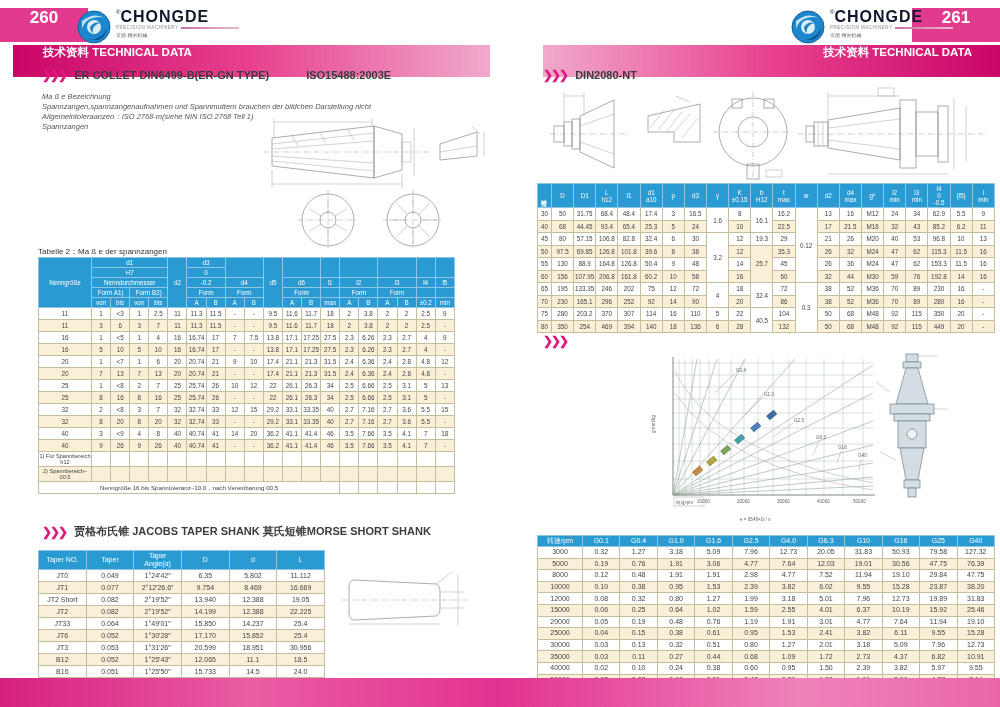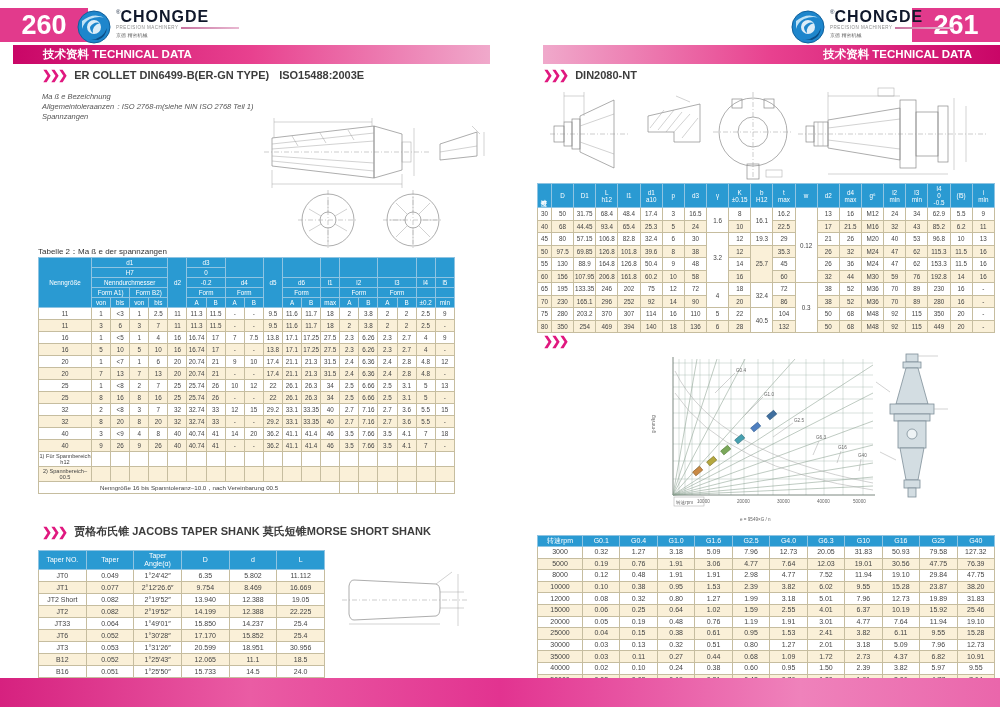--- a/index.html
+++ b/index.html
@@ -1,52 +1,52 @@
 <!DOCTYPE html>
 <html><head>
 <meta charset="utf-8">
 <style>
   html,body{margin:0;padding:0;}
   body{width:1000px;height:707px;position:relative;background:#fff;overflow:hidden;
        font-family:"Liberation Sans",sans-serif;color:#3c3c3c;}
   .abs{position:absolute;}
 
   
-  .pagenum{background:#e23a8c;color:#fff;font-weight:bold;font-size:27px;
-           display:flex;align-items:center;justify-content:center;}
+  .pagenum{background:#e23a8c;color:#fff;font-weight:bold;font-size:17px;
+           display:flex;align-items:flex-start;justify-content:center;}
   #pn-left{left:0;top:8px;width:88px;height:34px;}
   #pn-right{right:0;top:8px;width:88px;height:34px;}
 
   
   .logo{display:flex;align-items:flex-start;gap:4px;}
   .logo .txt{line-height:1;}
   .logo .name{font-size:16px;font-weight:bold;letter-spacing:1px;color:#0f172a;}
   .logo .reg{font-size:6px;vertical-align:top;color:#13233c;}
   .logo .tag{font-size:4.5px;color:#8a8a8a;letter-spacing:.5px;margin-top:1px;display:flex;align-items:center;gap:3px;}
   .logo .tagline-rule{display:inline-block;height:2px;width:58px;
         background:linear-gradient(90deg,#c8739f,#e9b9d2);}
   .logo .cn{font-size:5px;color:#666;margin-top:2px;}
 
   
-  .band{height:19px;color:#fff;font-weight:bold;font-size:11.5px;display:flex;align-items:center;}
+  .band{height:32px;color:#fff;font-weight:bold;font-size:11.5px;display:flex;align-items:flex-start;}
   #band-left{left:13px;top:45px;width:477px;
      background:linear-gradient(90deg,#c90667 0%,#e8418f 50%,#f0a9cb 100%);padding-left:0;}
   #band-left span{margin-left:30px;}
   #band-right{left:543px;top:45px;width:457px;justify-content:flex-end;
      background:linear-gradient(90deg,#f0a9cb 0%,#e8418f 50%,#c90667 100%);}
   #band-right span{margin-right:28px;}
 
   
   #bottom-bar{left:0;bottom:0;width:1000px;height:29px;
      background:linear-gradient(90deg,#d6217f 0%,#ea5ca4 25%,#e23390 50%,#ef82bb 80%,#ea66ab 100%);}
 
   
   .chev{color:#e0187f;font-weight:bold;font-size:12px;letter-spacing:-2px;margin-right:8px;}
   .h-title{font-size:11px;font-weight:bold;color:#3c3c3c;display:flex;align-items:center;}
-  .h-title .std{margin-left:10px;}
+  .h-title .std{margin-left:37px;}
 
   .deslines{font-size:7.5px;color:#555;line-height:10px;}
 
   .caption{font-size:8px;color:#333;}
 
   
   table{border-collapse:collapse;table-layout:fixed;background:#fff;}
   th{background:#2a9ad2;color:#fff;font-weight:normal;border:1px solid #8fc4e2;
      padding:1px 0;white-space:pre-line;text-align:center;}
   td{border:1px solid #c6bd9f;color:#444;text-align:center;padding:1px 0;overflow:hidden;}
@@ -108,20 +108,21 @@
 </div>
 
 <div class="abs h-title" style="left:42px;top:68px;">
   <span class="chev">❯❯❯</span>
   <span>ER COLLET DIN6499-B(ER-GN TYPE)</span>
   <span class="std">ISO15488:2003E</span>
 </div>
 
 <div class="abs deslines" style="left:42px;top:92px;width:380px;font-style:italic;">
   <div>Ma ß e Bezeichnung</div>
+  <div>Spannzangen,spannzangenaufnahmen und Spannmuttern brauchen der bildchen Darstellung nicht</div>
   <div>Allgemeintoleraanzen：ISO 2768-m(siehe NIN ISO 2768 Teil 1)</div>
   <div>Spannzangen</div>
 </div>
 
 <svg class="abs" style="left:262px;top:116px;" width="228" height="74" viewBox="0 0 228 74">
   <line class="cl" x1="2" y1="36" x2="168" y2="36"></line>
   <polygon class="draw" points="10,22 112,10 112,62 10,50"></polygon>
   <polygon class="draw" points="112,10 140,18 140,54 112,62"></polygon>
   <line class="drawthin" x1="10" y1="28" x2="112" y2="17"></line>
   <line class="drawthin" x1="10" y1="33" x2="112" y2="25"></line>

